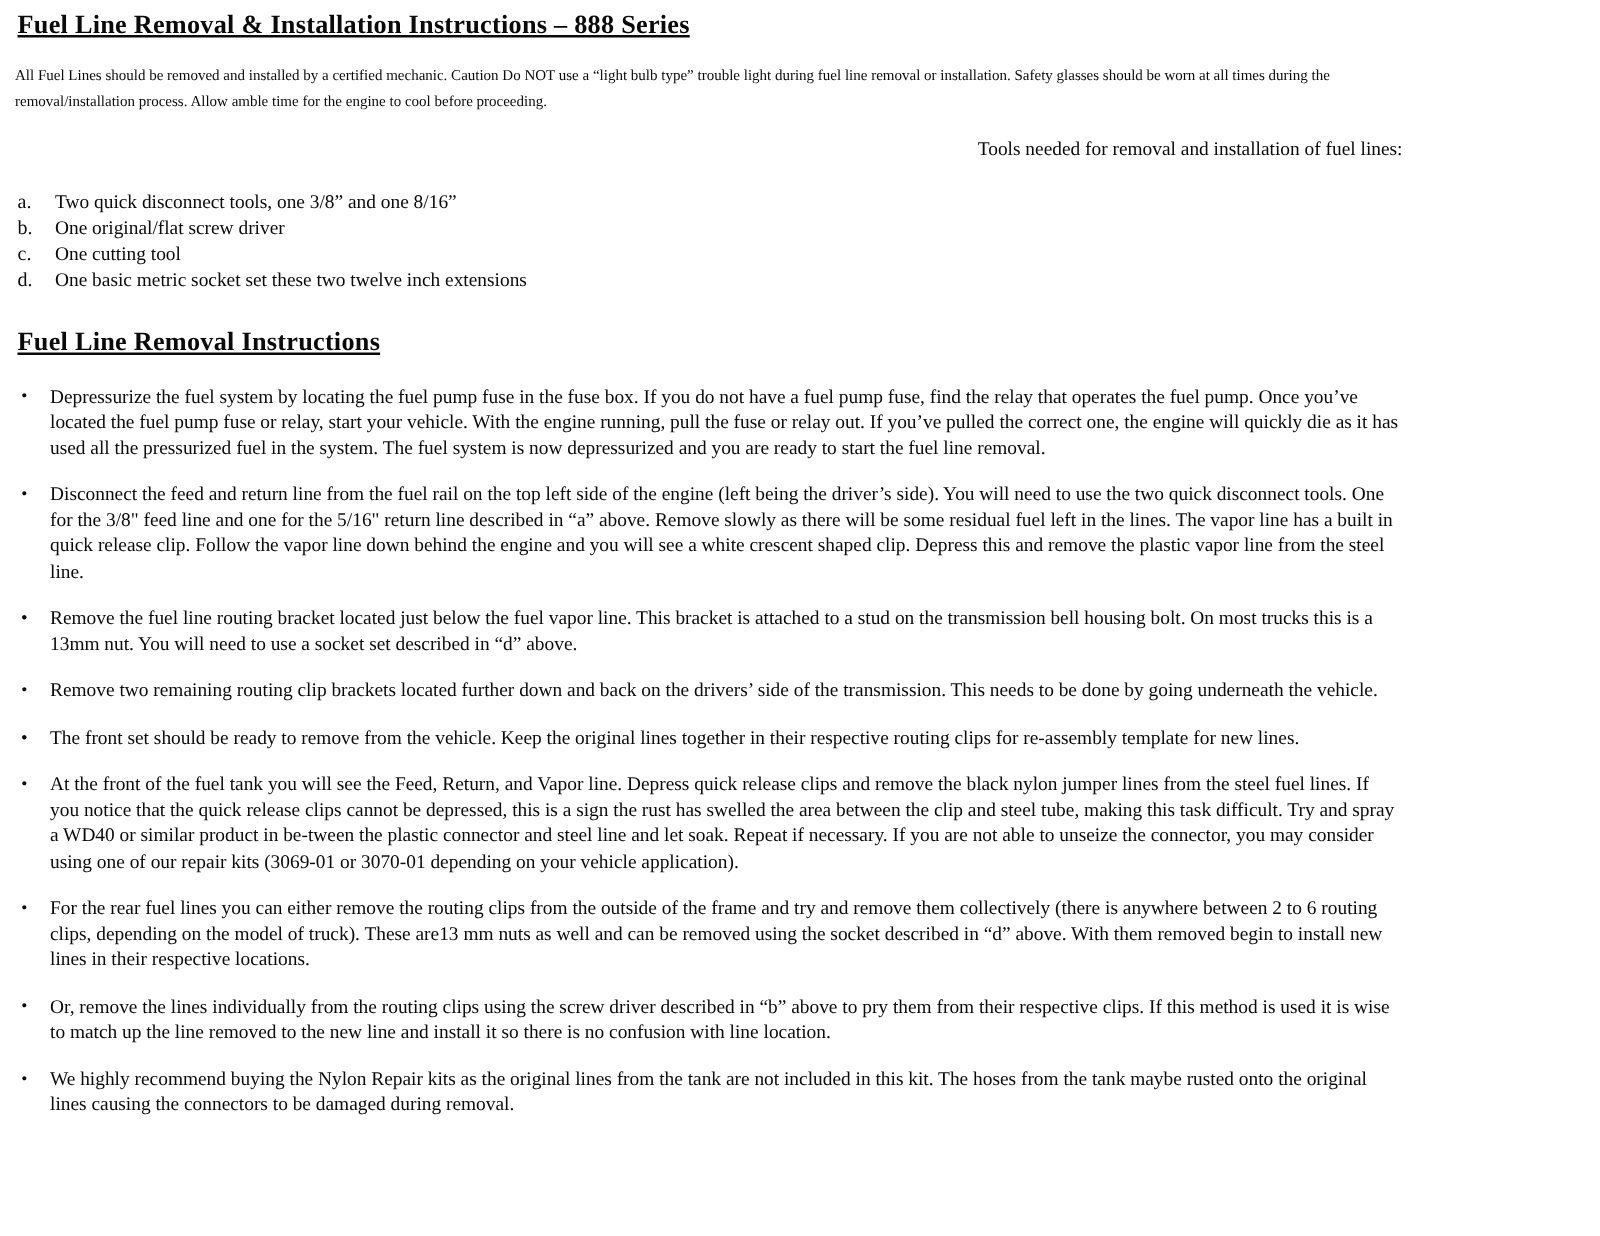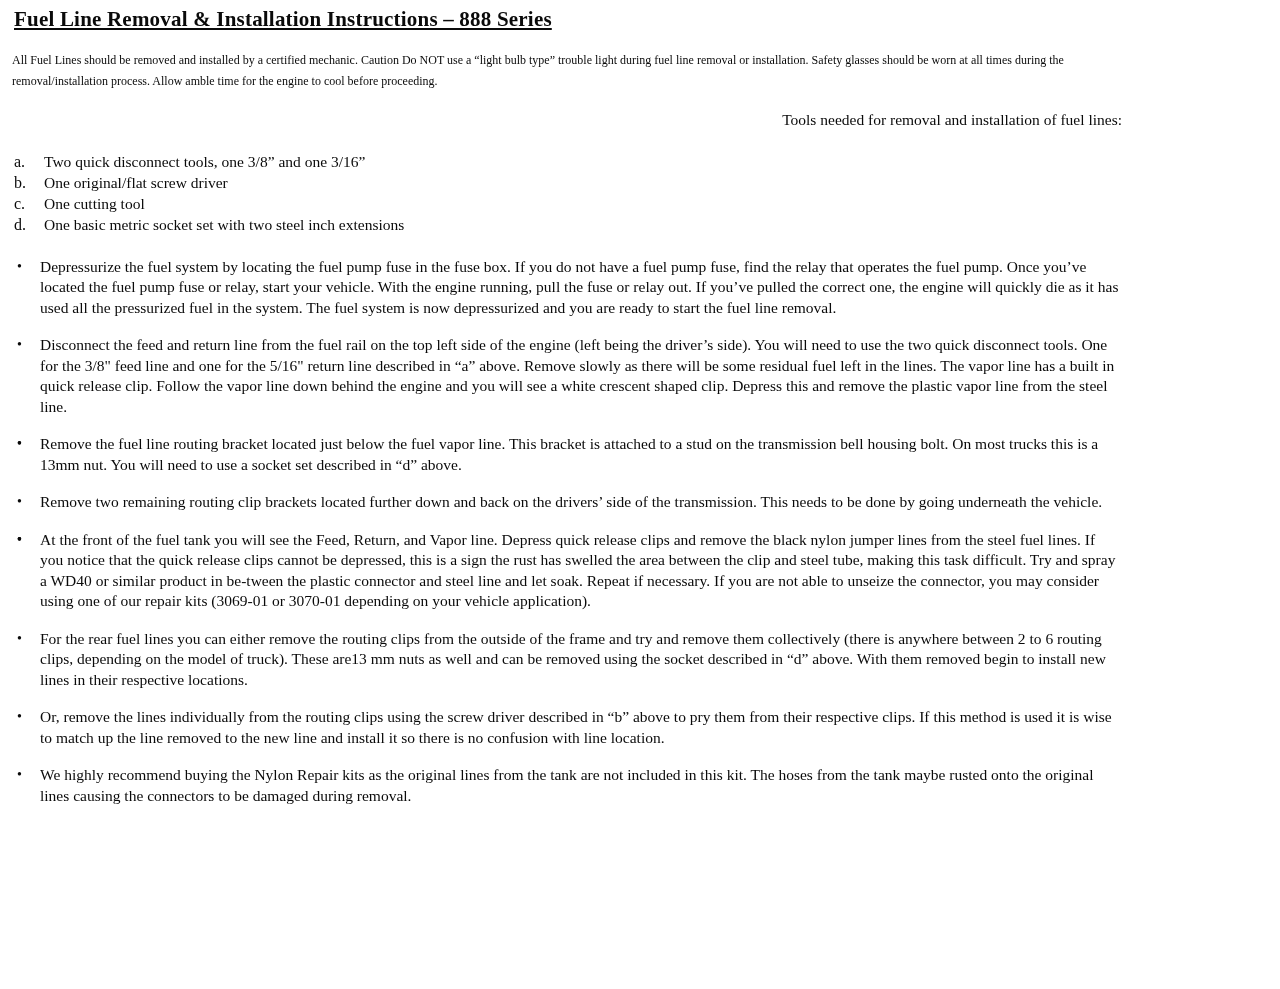--- a/index.html
+++ b/index.html
@@ -89,36 +89,37 @@
 
   <h1 class="doc-title">Fuel Line Removal &amp; Installation Instructions – 888 Series</h1>
 
   <p class="intro">All Fuel Lines should be removed and installed by a certified mechanic. Caution Do NOT use a “light bulb type” trouble light during fuel line removal or installation. Safety glasses should be worn at all times during the removal/installation process. Allow amble time for the engine to cool before proceeding.</p>
 
   <p class="tools-heading">Tools needed for removal and installation of fuel lines:</p>
 
   <div class="tools-list">
     <div class="tool-row">
       <span class="marker">a.</span>
-      <span class="tool-text">Two quick disconnect tools, one 3/8” and one 3/16”</span>
+      <span class="tool-text">Two quick disconnect tools, one 3/8” and one 8/16”</span>
     </div>
     <div class="tool-row">
       <span class="marker">b.</span>
       <span class="tool-text">One original/flat screw driver</span>
     </div>
     <div class="tool-row">
       <span class="marker">c.</span>
       <span class="tool-text">One cutting tool</span>
     </div>
     <div class="tool-row">
       <span class="marker">d.</span>
-      <span class="tool-text">One basic metric socket set with two steel inch extensions</span>
+      <span class="tool-text">One basic metric socket set these two twelve inch extensions</span>
     </div>
   </div>
 
+  <h2 class="section-heading">Fuel Line Removal Instructions</h2>
 
   <div class="steps">
     <div class="step">
       <span class="bullet">•</span>
       <span class="step-text">Depressurize the fuel system by locating the fuel pump fuse in the fuse box. If you do not have a fuel pump fuse, find the relay that operates the fuel pump. Once you’ve located the fuel pump fuse or relay, start your vehicle. With the engine running, pull the fuse or relay out. If you’ve pulled the correct one, the engine will quickly die as it has used all the pressurized fuel in the system. The fuel system is now depressurized and you are ready to start the fuel line removal.</span>
     </div>
     <div class="step">
       <span class="bullet">•</span>
       <span class="step-text">Disconnect the feed and return line from the fuel rail on the top left side of the engine (left being the driver’s side). You will need to use the two quick disconnect tools. One for the 3/8" feed line and one for the 5/16" return line described in “a” above. Remove slowly as there will be some residual fuel left in the lines. The vapor line has a built in quick release clip. Follow the vapor line down behind the engine and you will see a white crescent shaped clip. Depress this and remove the plastic vapor line from the steel line.</span>
     </div>
@@ -131,20 +132,21 @@
     </div>
     <div class="step">
       <span class="bullet">•</span>
       <span class="step-text">Remove two remaining routing clip brackets located further down and back on the drivers’ side of the transmission. This needs to be done by going underneath the vehicle.</span>
     </div>
     <div class="step">
       <span class="bullet">•</span>
     </div>
     <div class="step">
       <span class="bullet">•</span>
+      <span class="step-text">The front set should be ready to remove from the vehicle. Keep the original lines together in their respective routing clips for re-assembly template for new lines.</span>
     </div>
     <div class="step">
       <span class="bullet">•</span>
       <span class="step-text">At the front of the fuel tank you will see the Feed, Return, and Vapor line. Depress quick release clips and remove the black nylon jumper lines from the steel fuel lines. If you notice that the quick release clips cannot be depressed, this is a sign the rust has swelled the area between the clip and steel tube, making this task difficult. Try and spray a WD40 or similar product in be-tween the plastic connector and steel line and let soak. Repeat if necessary. If you are not able to unseize the connector, you may consider using one of our repair kits (3069-01 or 3070-01 depending on your vehicle application).</span>
     </div>
     <div class="step">
       <span class="bullet">•</span>
       <span class="step-text">For the rear fuel lines you can either remove the routing clips from the outside of the frame and try and remove them collectively (there is anywhere between 2 to 6 routing clips, depending on the model of truck). These are13 mm nuts as well and can be removed using the socket described in “d” above. With them removed begin to install new lines in their respective locations.</span>
     </div>
     <div class="step">

